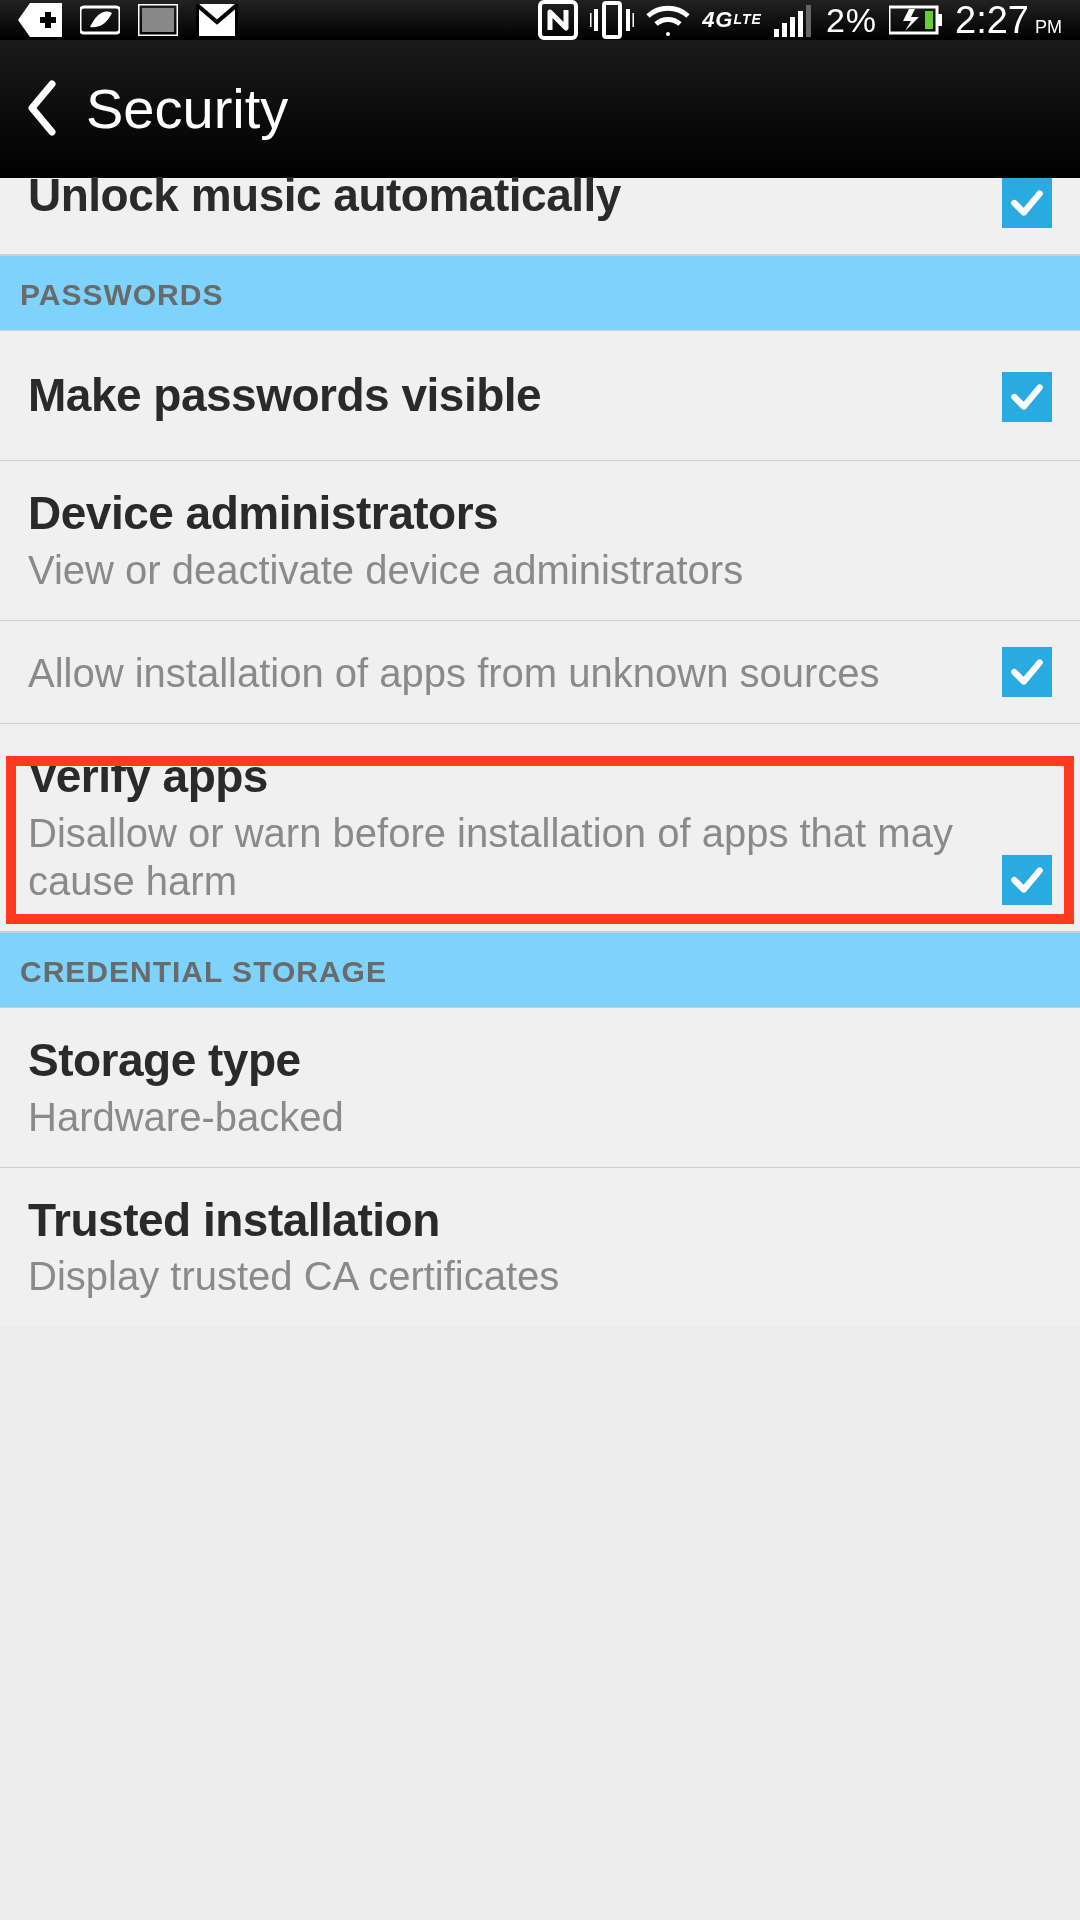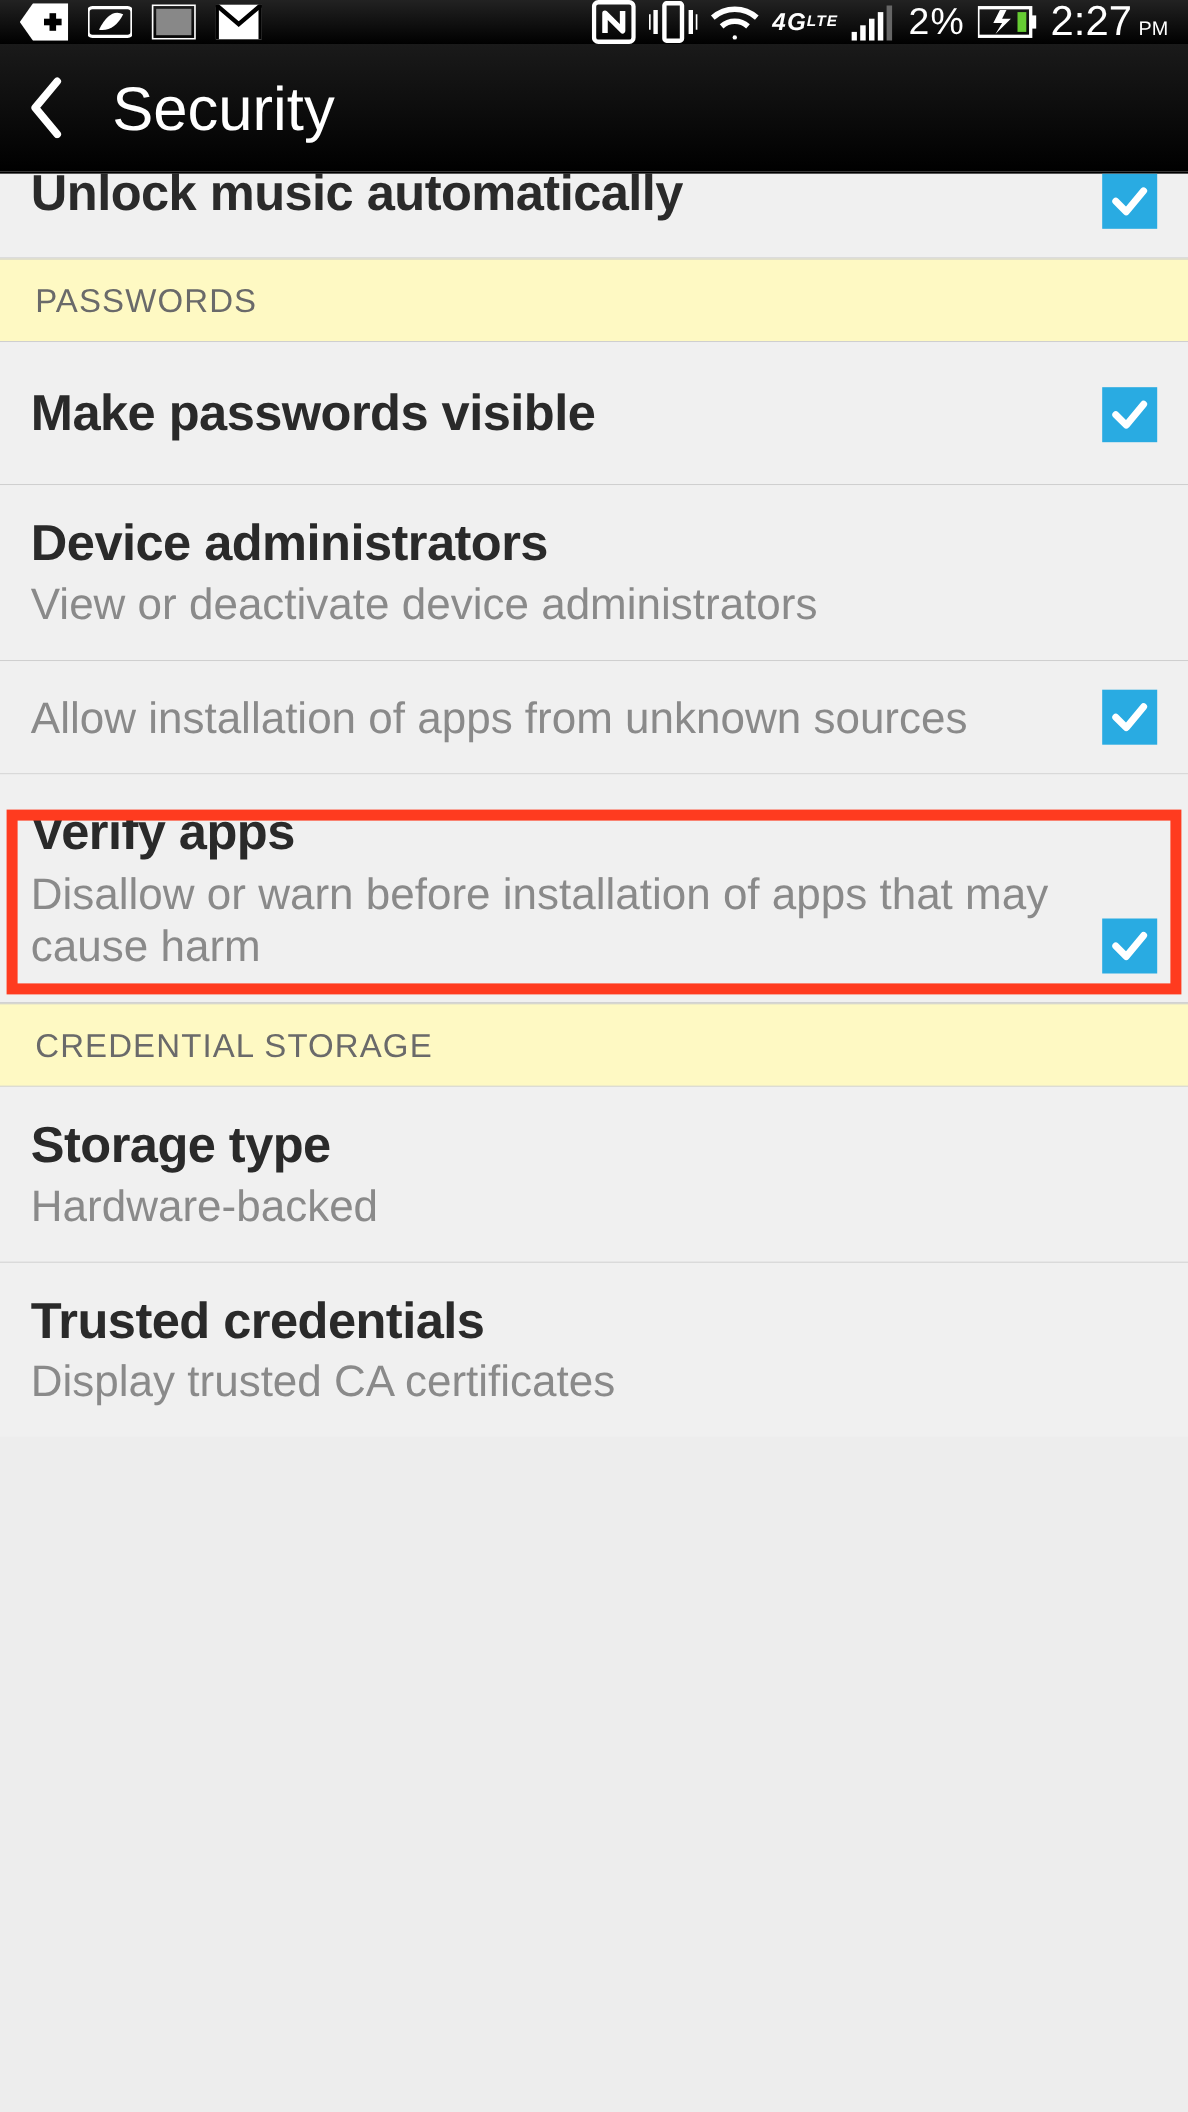--- a/index.html
+++ b/index.html
@@ -19,40 +19,40 @@
   }
   .status-left, .status-right { display: flex; align-items: center; gap: 18px; }
   .status-right { gap: 12px; }
   .sb-icon { display: inline-flex; align-items: center; justify-content: center; }
   .sb-text { font-weight: 400; letter-spacing: 1px; }
   .time { font-size: 38px; font-weight: 400; }
   .ampm { font-size: 18px; margin-left: 6px; }
 
   
   .header {
-    height: 118px;
+    height: 138px;
     background: linear-gradient(#1a1a1a, #000);
     display: flex;
     align-items: center;
     padding-left: 24px;
-    gap: 44px;
+    gap: 28px;
     border-bottom: 2px solid #000;
   }
   .back-chevron { width: 34px; height: 56px; }
   .header-title { color: #fff; font-size: 56px; font-weight: 400; }
 
   
   .content { position: relative; }
 
   .section-header {
-    background: #fef9c3;
-    padding: 22px 32px 18px;
+    background: #7dd3fc;
+    padding: 22px 20px 18px;
     color: #6a6a6a;
     font-size: 30px;
-    font-weight: 400;
+    font-weight: 700;
     letter-spacing: 1px;
     border-top: 1px solid #cfcfcf;
     border-bottom: 1px solid #cfcfcf;
   }
 
   .row {
     background: #f0f0f0;
     border-bottom: 1px solid #cfcfcf;
     display: flex;
     align-items: flex-end;
@@ -245,19 +245,19 @@
 
   <div class="row">
     <div class="row-text">
       <div class="row-title">Storage type</div>
       <div class="row-sub">Hardware-backed</div>
     </div>
   </div>
 
   <div class="row" style="border-bottom:none;">
     <div class="row-text">
-      <div class="row-title">Trusted credentials</div>
+      <div class="row-title">Trusted installation</div>
       <div class="row-sub">Display trusted CA certificates</div>
     </div>
   </div>
 
   <div class="highlight" id="hl" style="left: 6px; top: 577.672px; width: 1068px; height: 167.891px;"></div>
 </div>
 
 </body></html>

